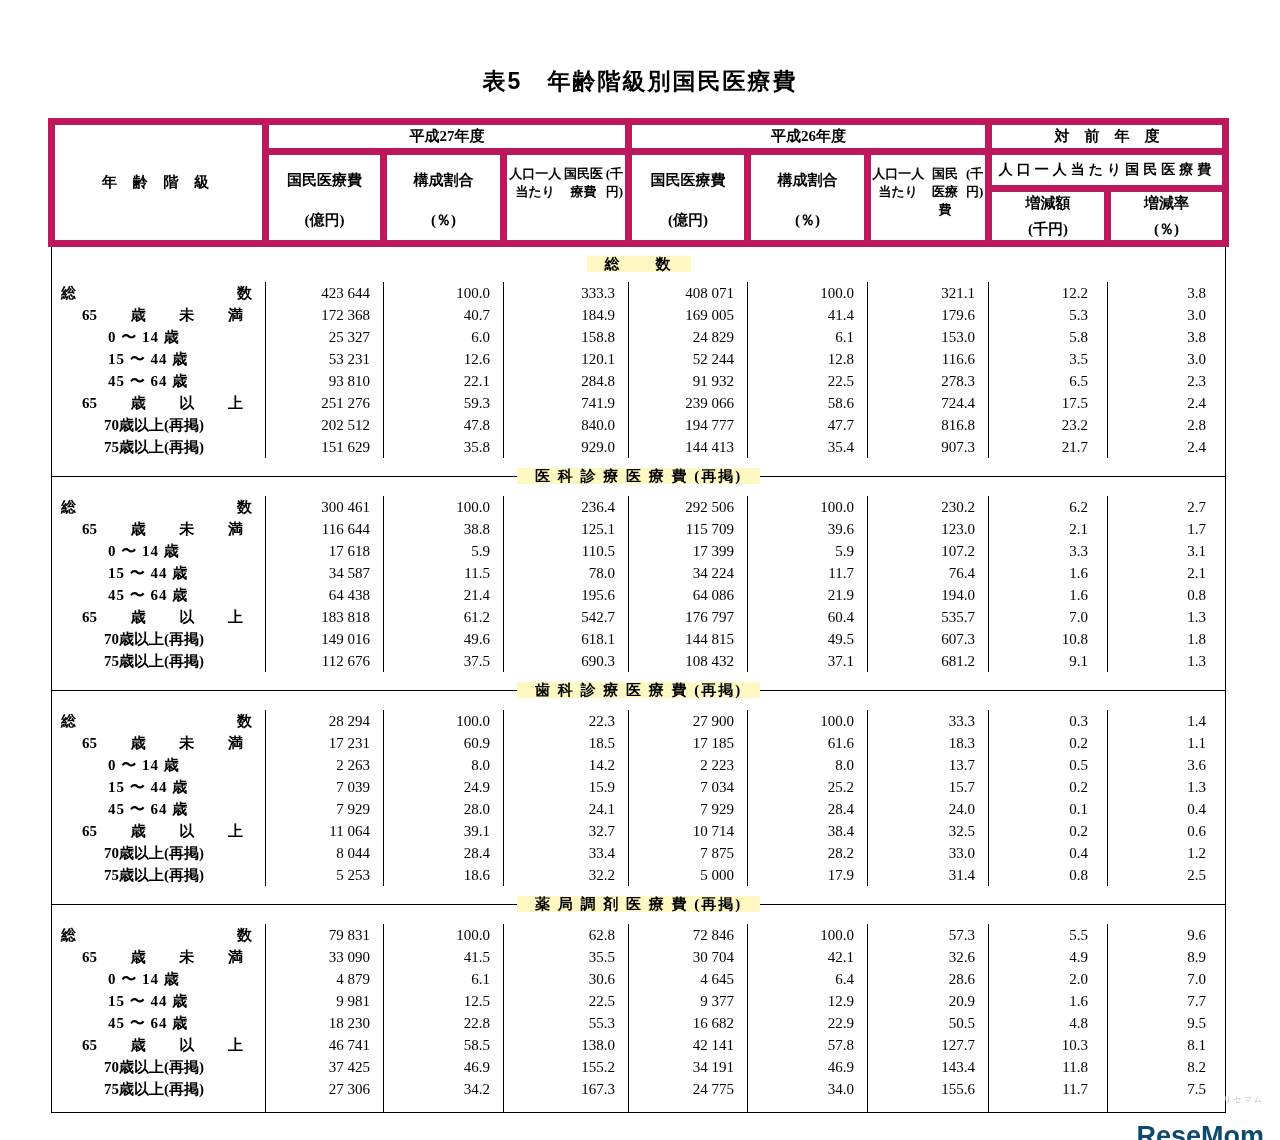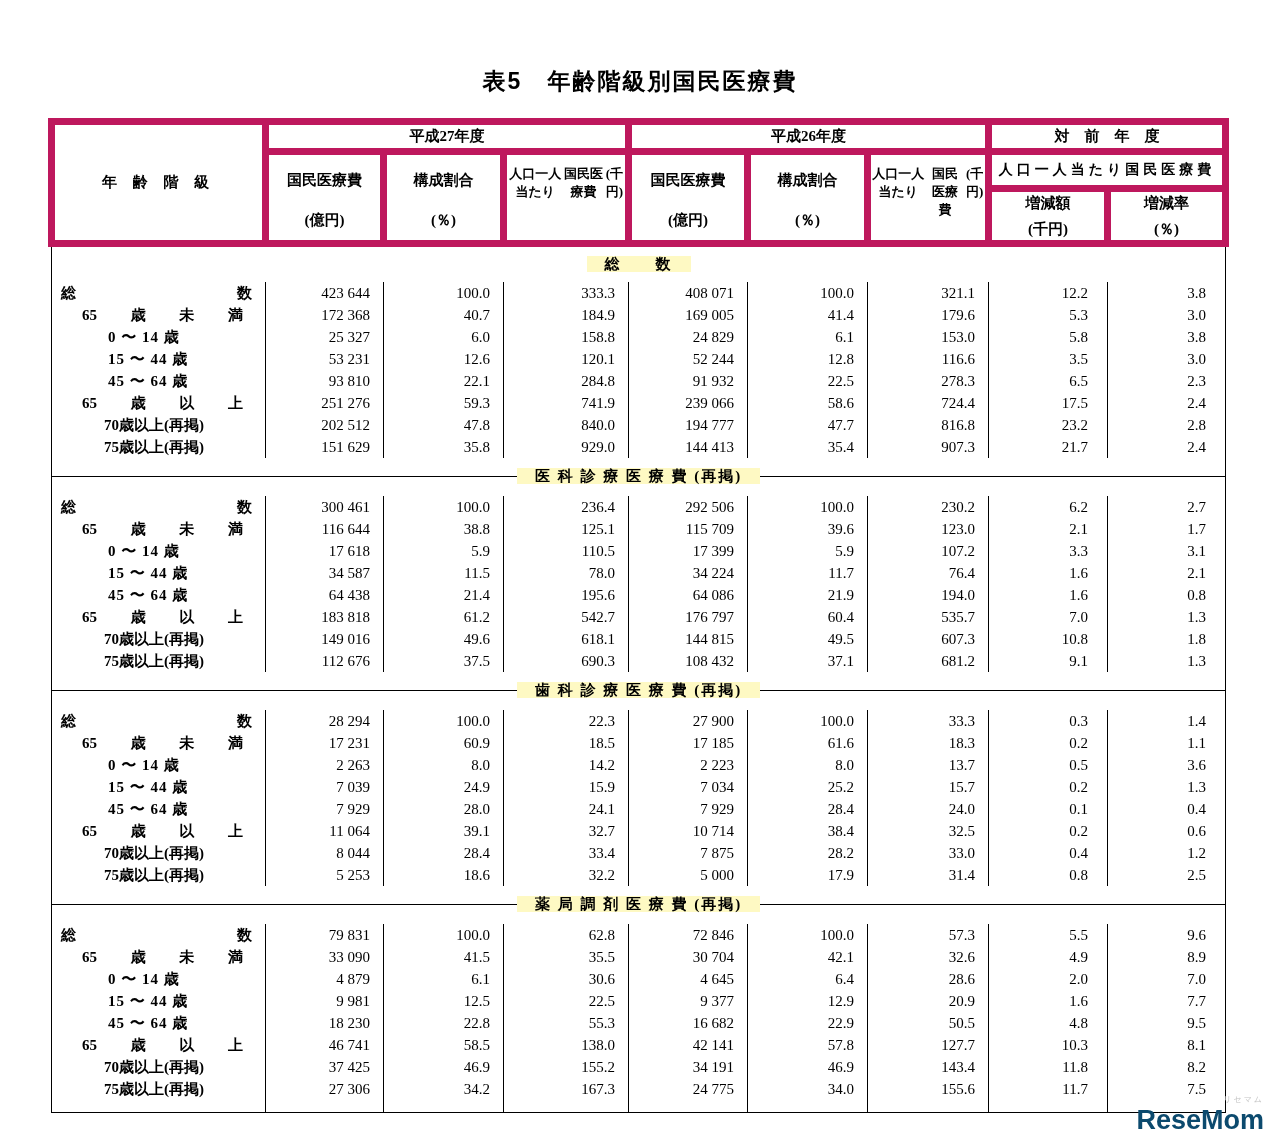--- a/index.html
+++ b/index.html
@@ -49,21 +49,21 @@
     padding-left:30px; padding-right:22px; }
   td.lbl.range { text-align:left; padding-left:56px; letter-spacing:1px; }
   td.lbl.rekei { text-align:left; padding-left:52px; }
   td.num { text-align:right; padding-right:13px; }
   td.num.wide { padding-right:19px; }
   tbody tr:last-child td { padding-bottom:12px; }
 
   .watermark { position:absolute; top:1096px; right:16px; text-align:right;
     font-family:"Liberation Sans","DejaVu Sans",sans-serif; line-height:1; }
   .wm-kana { display:block; font-size:8px; color:#c4c4c4; letter-spacing:2px;
-    margin-bottom:3px; }
+    margin-bottom:19px; }
   .wm-brand { display:block; font-size:27px; font-weight:bold; color:#0c4a6e;
     letter-spacing:0; }
 </style>
 </head>
 <body>
 
 <div class="page">
 
   <div class="page-title">表5　年齢階級別国民医療費</div>
 

